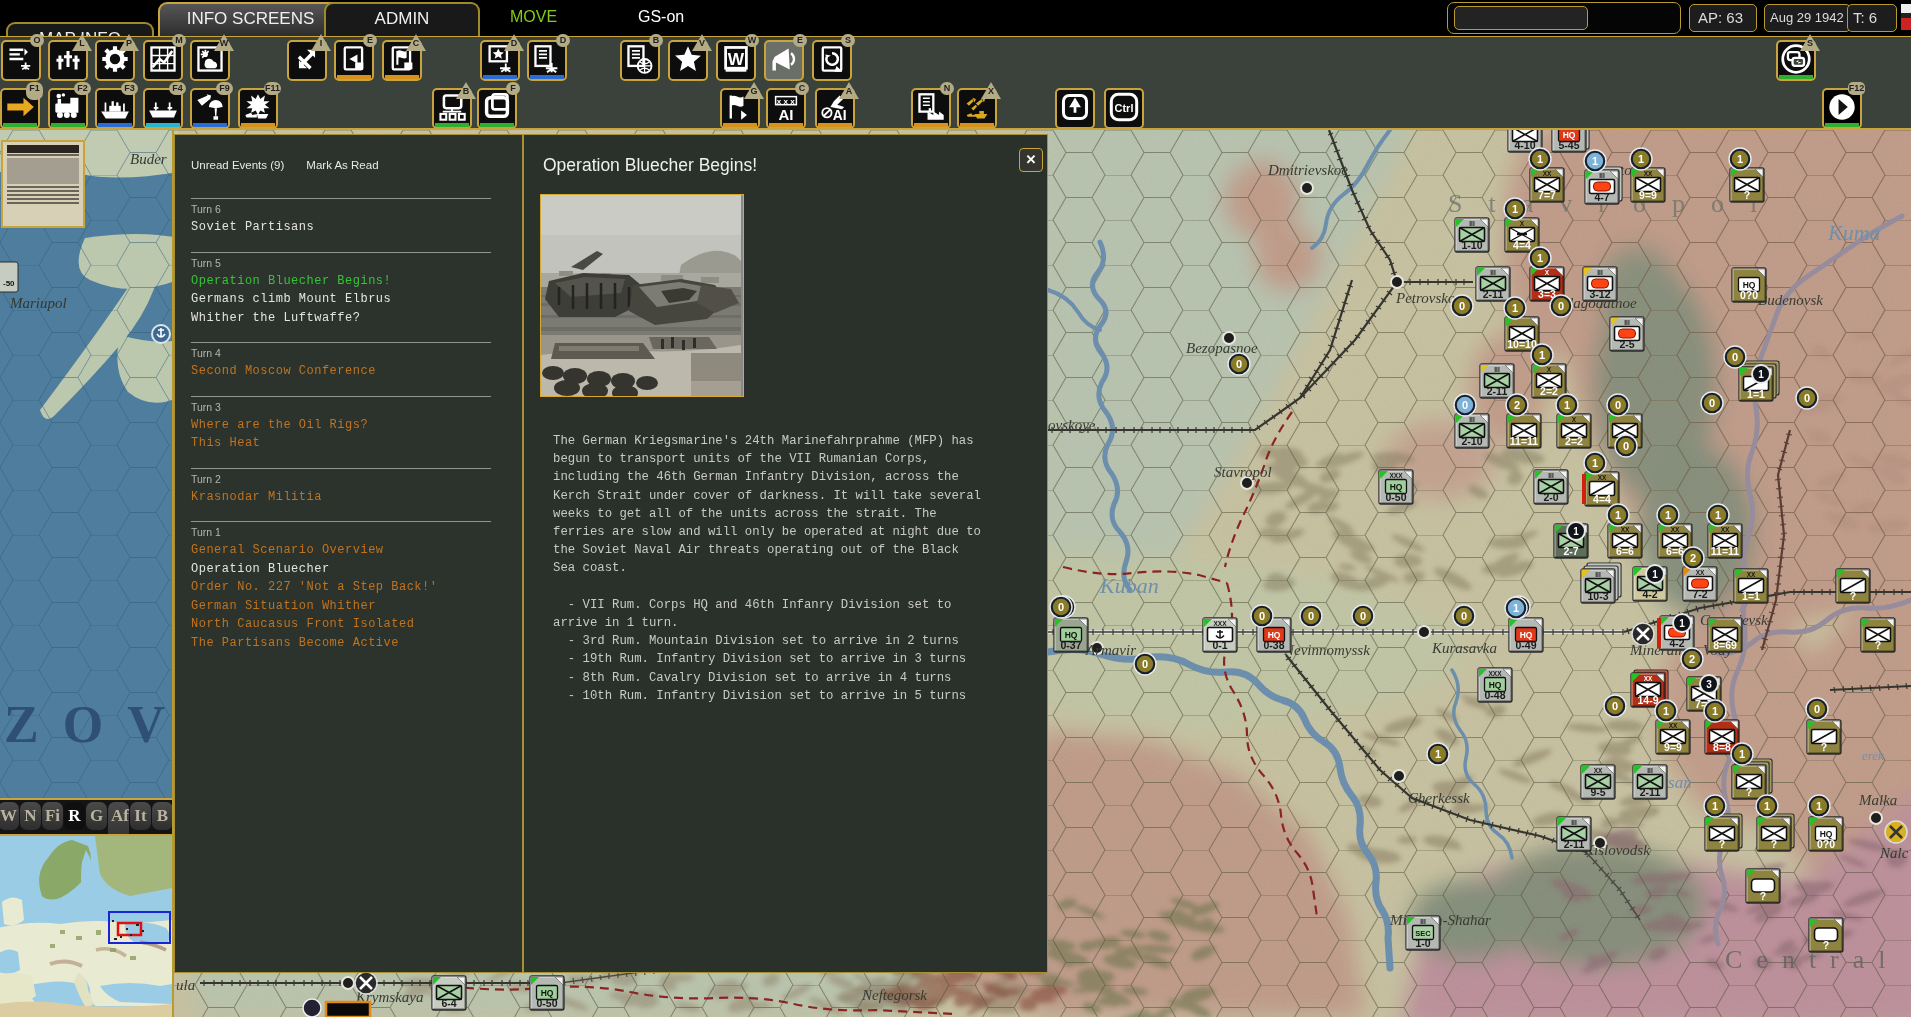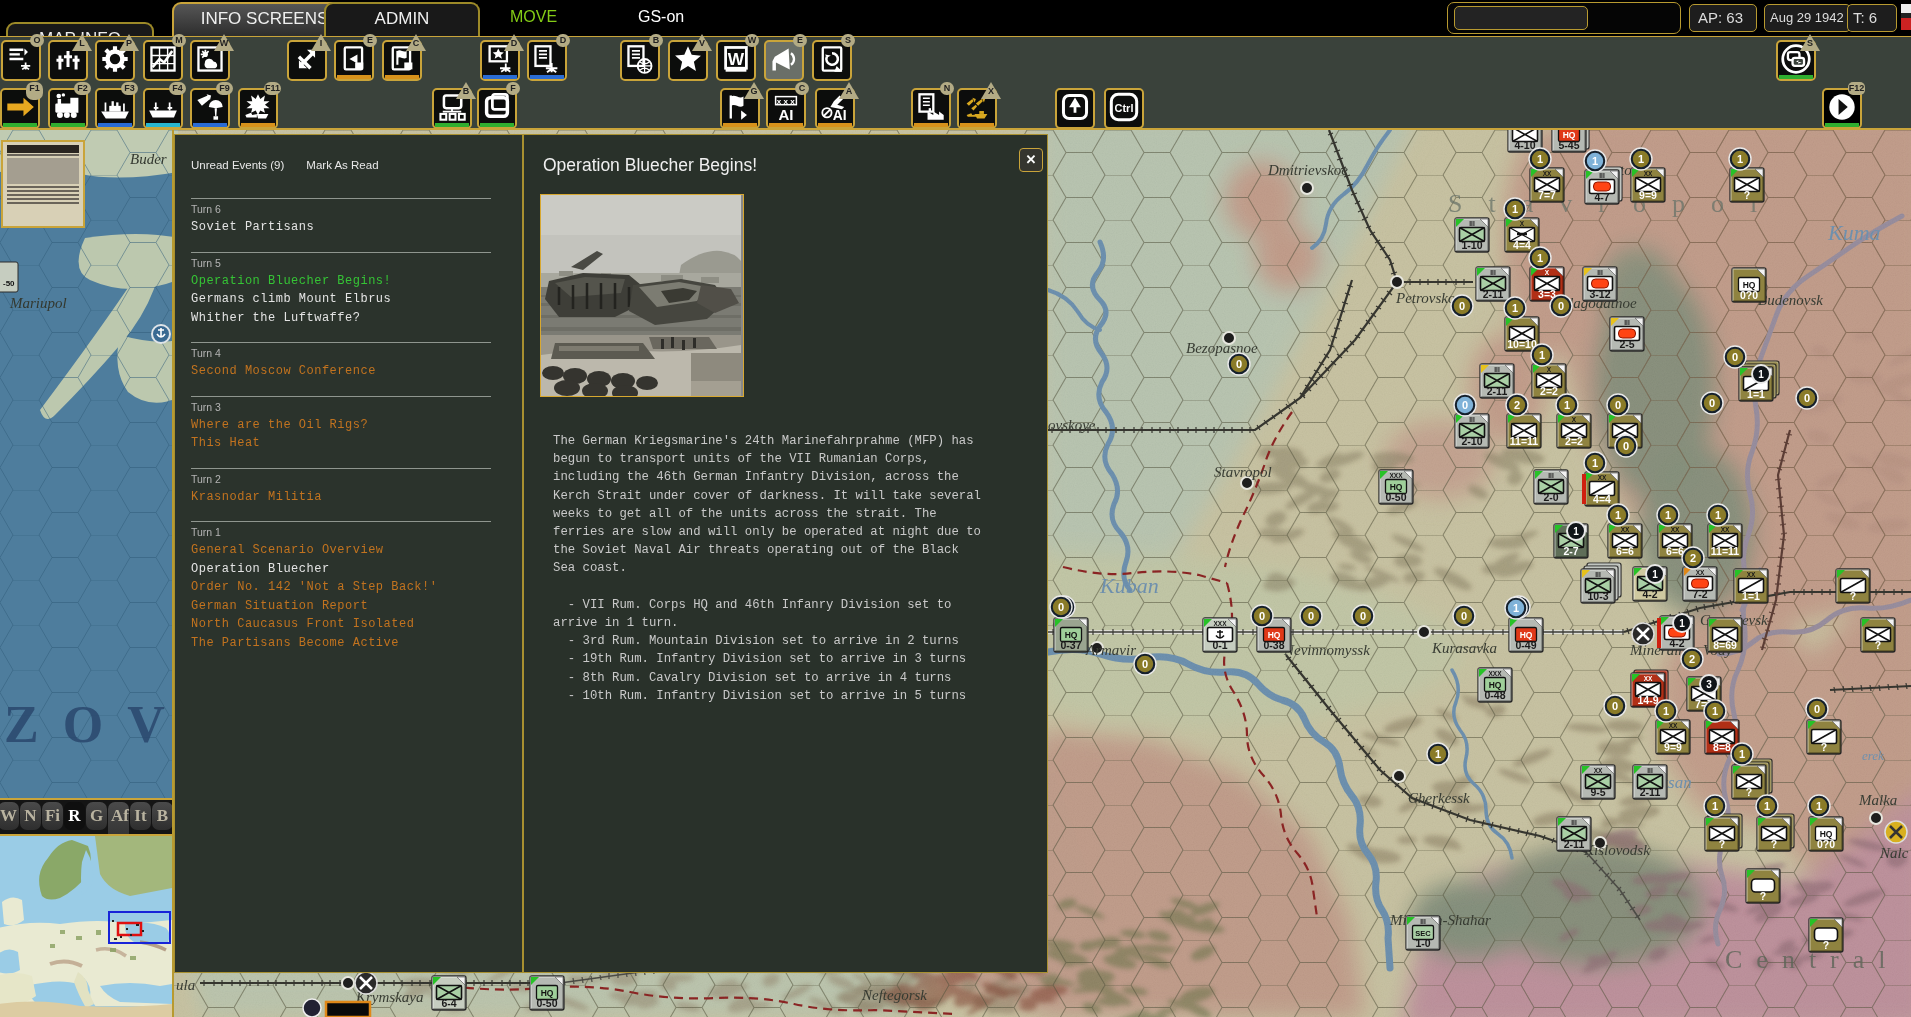--- a/index.html
+++ b/index.html
@@ -1530,21 +1530,21 @@
         <rect x="120" y="100" width="2" height="2"></rect>
         <rect x="130" y="98" width="2" height="2"></rect>
         <rect x="142" y="94" width="2" height="2"></rect>
         <rect x="114" y="102" width="3" height="2"></rect>
       </g>
 </svg>
 <div style="position:absolute;left:172px;top:130px;width:2px;height:887px;background:#b89a30;"></div>
 
 <div style="position:absolute;left:0;top:0;width:1911px;height:36px;background:#000;"></div>
 <div class="tab" style="left:6px;width:148px;background:#191919;border-color:#9d8a28;margin-top:20px;">MAP INFO</div>
-<div class="tab" style="left:172px;width:185px;background:linear-gradient(#565656,#2d2d2d);">INFO SCREENS</div>
+<div class="tab" style="left:158px;width:185px;background:linear-gradient(#565656,#2d2d2d);">INFO SCREENS</div>
 <div class="tab" style="left:324px;width:156px;background:#191919;border-color:#9d8a28;">ADMIN</div>
 <div style="position:absolute;left:510px;top:8px;font:16px 'Liberation Sans';color:#84cc16;">MOVE</div>
 <div style="position:absolute;left:638px;top:8px;font:16px 'Liberation Sans';color:#fff;">GS-on</div>
 <div style="position:absolute;left:1447px;top:2px;width:234px;height:32px;border:1px solid #b89a30;border-radius:7px;background:#050505;box-sizing:border-box;"></div>
 <div class="tbox" style="left:1454px;top:6px;width:134px;height:24px;background:#232323;"></div>
 <div class="tbox" style="left:1689px;width:68px;">AP: 63</div>
 <div class="tbox" style="left:1764px;width:87px;padding-left:5px;font-size:13px;">Aug 29 1942</div>
 <div class="tbox" style="left:1847px;width:50px;padding-left:5px;">T: 6</div>
 <div style="position:absolute;left:1901px;top:4px;width:10px;height:26px;background:linear-gradient(#eee 0 35%,#222 35% 55%,#c22 55% 100%);"></div>
 <div id="toolbar">
@@ -1889,22 +1889,22 @@
         <div class="turn">Turn 3</div>
 <div class="ev o">Where are the Oil Rigs?</div>
         <div class="ev o">This Heat</div>
 <div class="sep"></div>
         <div class="turn">Turn 2</div>
 <div class="ev o">Krasnodar Militia</div>
 <div class="sep"></div>
         <div class="turn">Turn 1</div>
 <div class="ev o">General Scenario Overview</div>
         <div class="ev w">Operation Bluecher</div>
-        <div class="ev o">Order No. 142 'Not a Step Back!'</div>
-        <div class="ev o">German Situation Report</div>
+        <div class="ev o">Order No. 227 'Not a Step Back!'</div>
+        <div class="ev o">German Situation Whither</div>
         <div class="ev o">North Caucasus Front Isolated</div>
         <div class="ev o">The Partisans Become Active</div>
 </div>
 <div id="pdetail">
 <div style="position:absolute;left:19px;top:20px;font:17.5px 'Liberation Sans';color:#f0f0f0;">Operation Bluecher Begins!</div>
 <div style="position:absolute;left:16px;top:59px;width:202px;height:201px;border:1.5px solid #d8a830;background:#888;"><svg width="200" height="201" viewBox="0 0 200 201">
 <rect width="200" height="90" fill="#c3c3bd"></rect>
 <rect width="200" height="40" fill="#cbcbc5"></rect>
 <path d="M140 70 q22 -16 40 -14 q14 2 20 10 v24 h-64 z" fill="#9a9a90"></path>
 <rect y="78" width="200" height="16" fill="#a8a89e"></rect>

